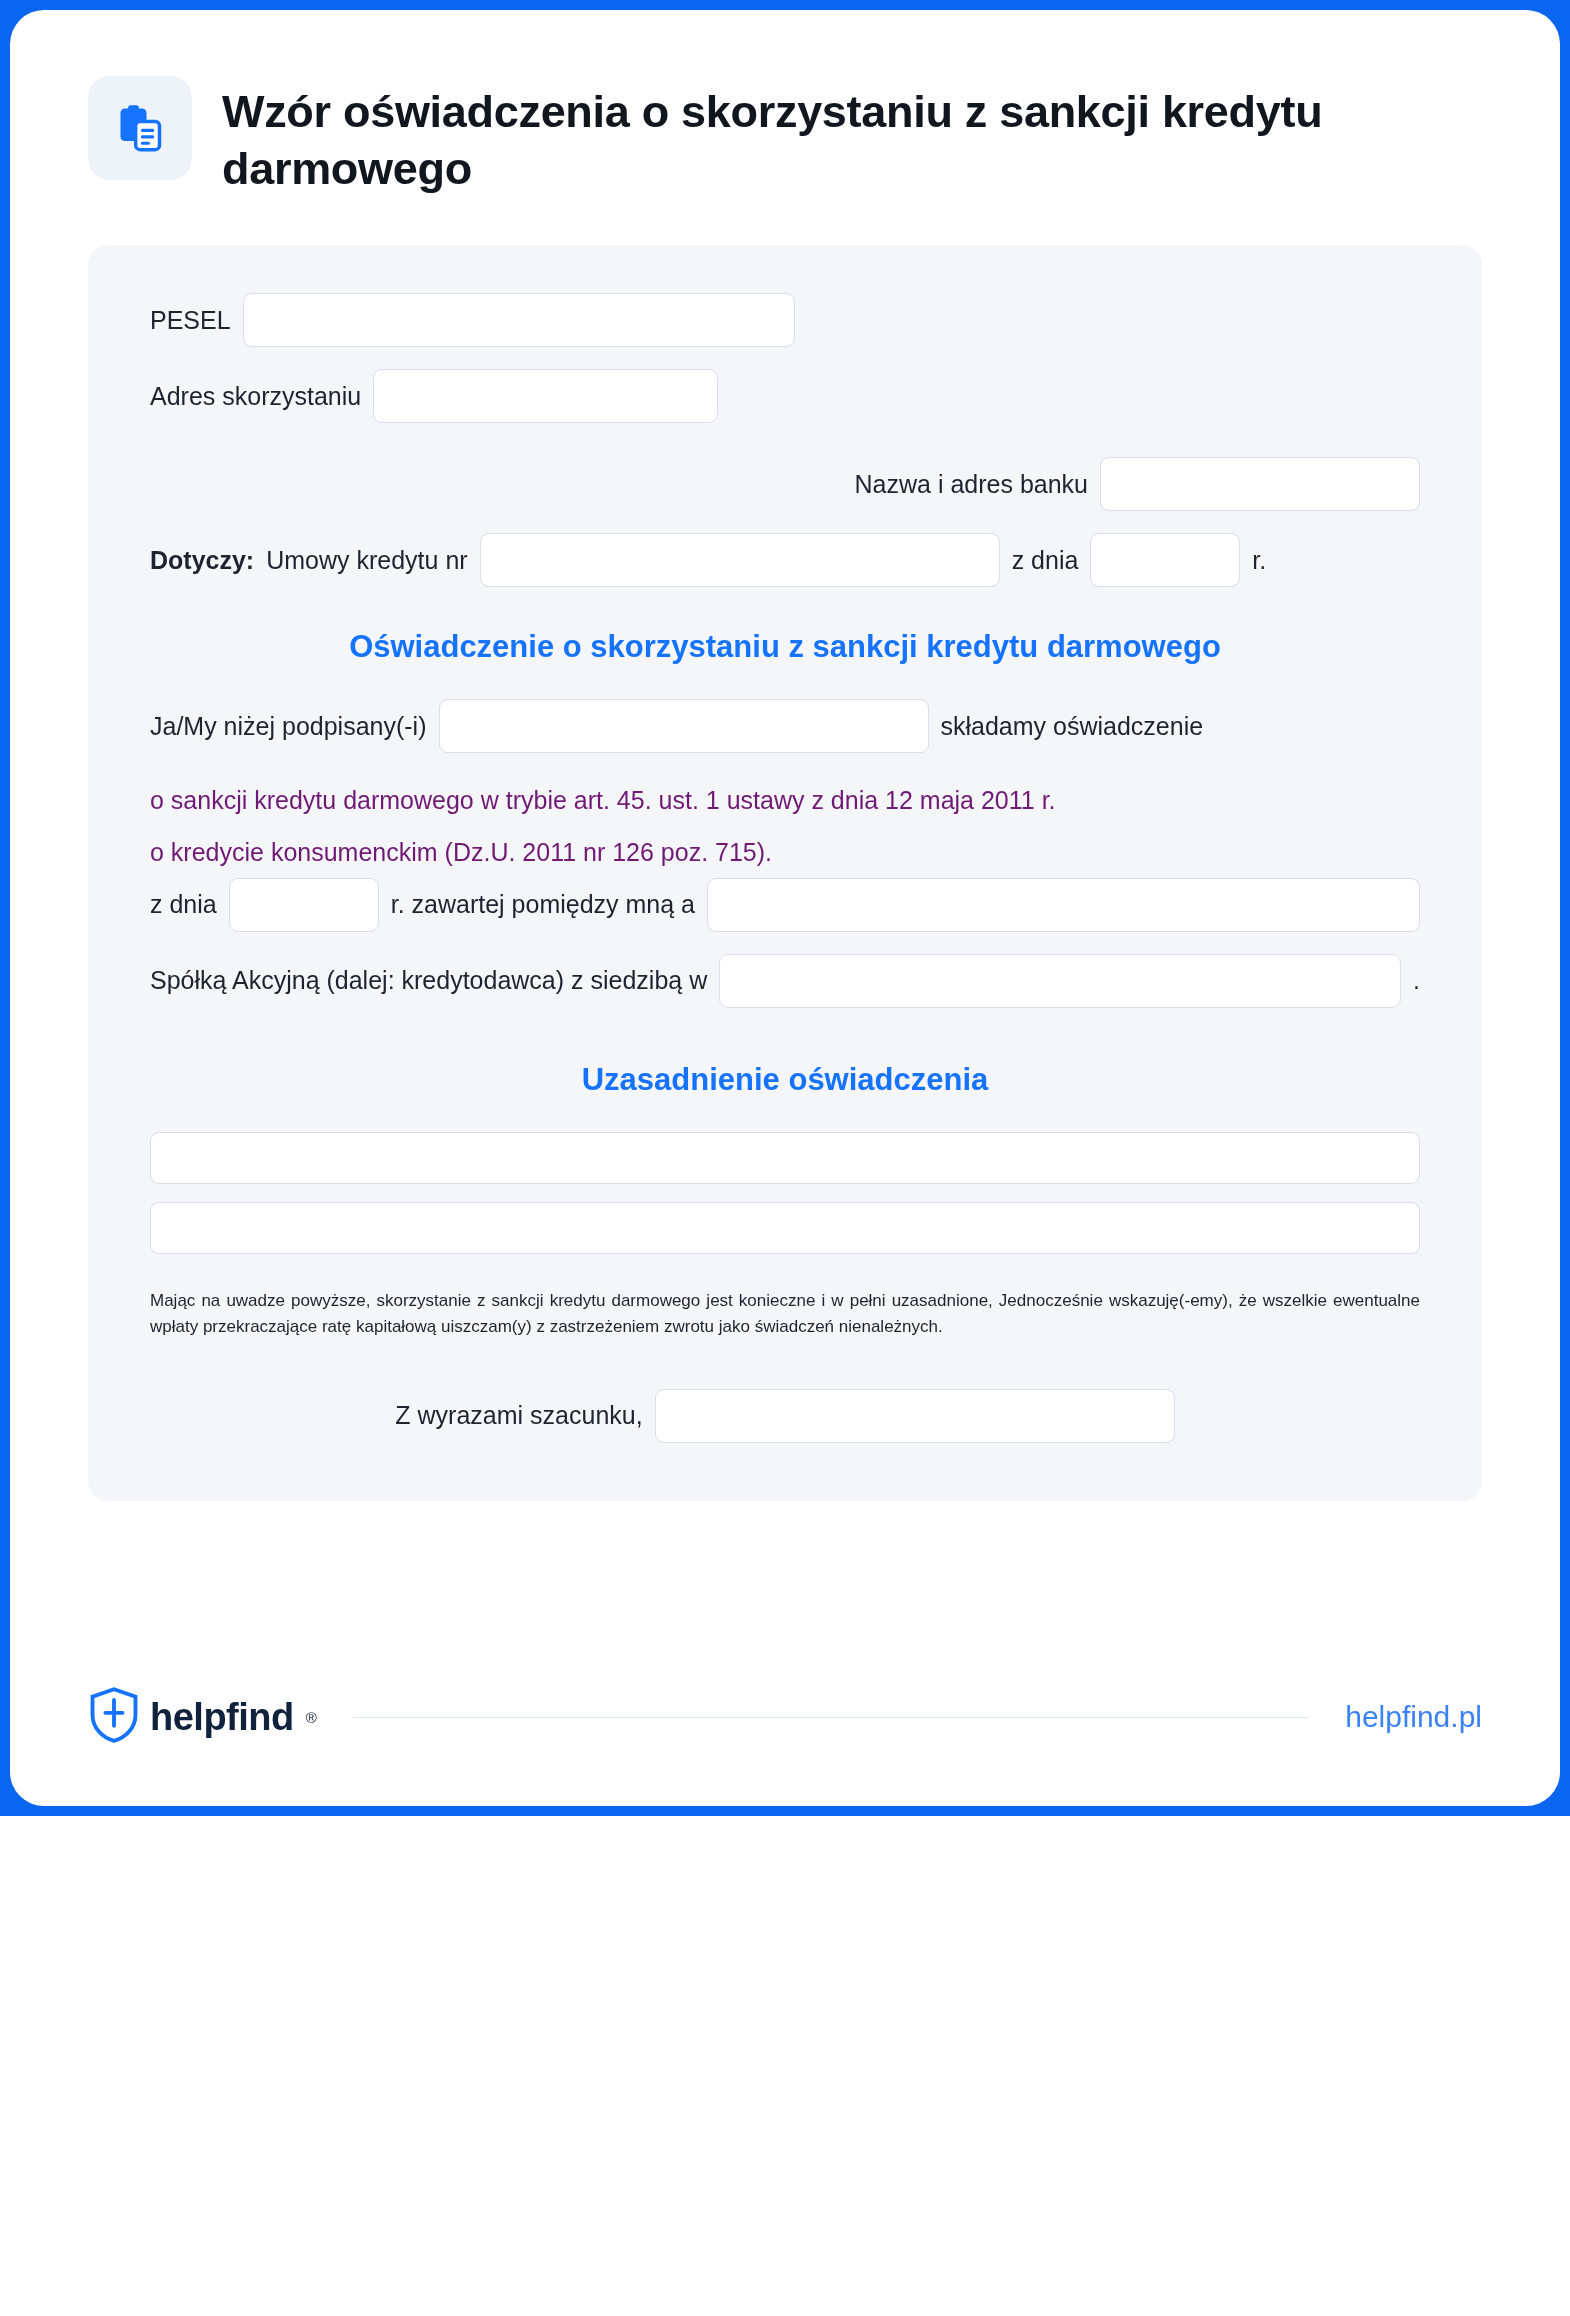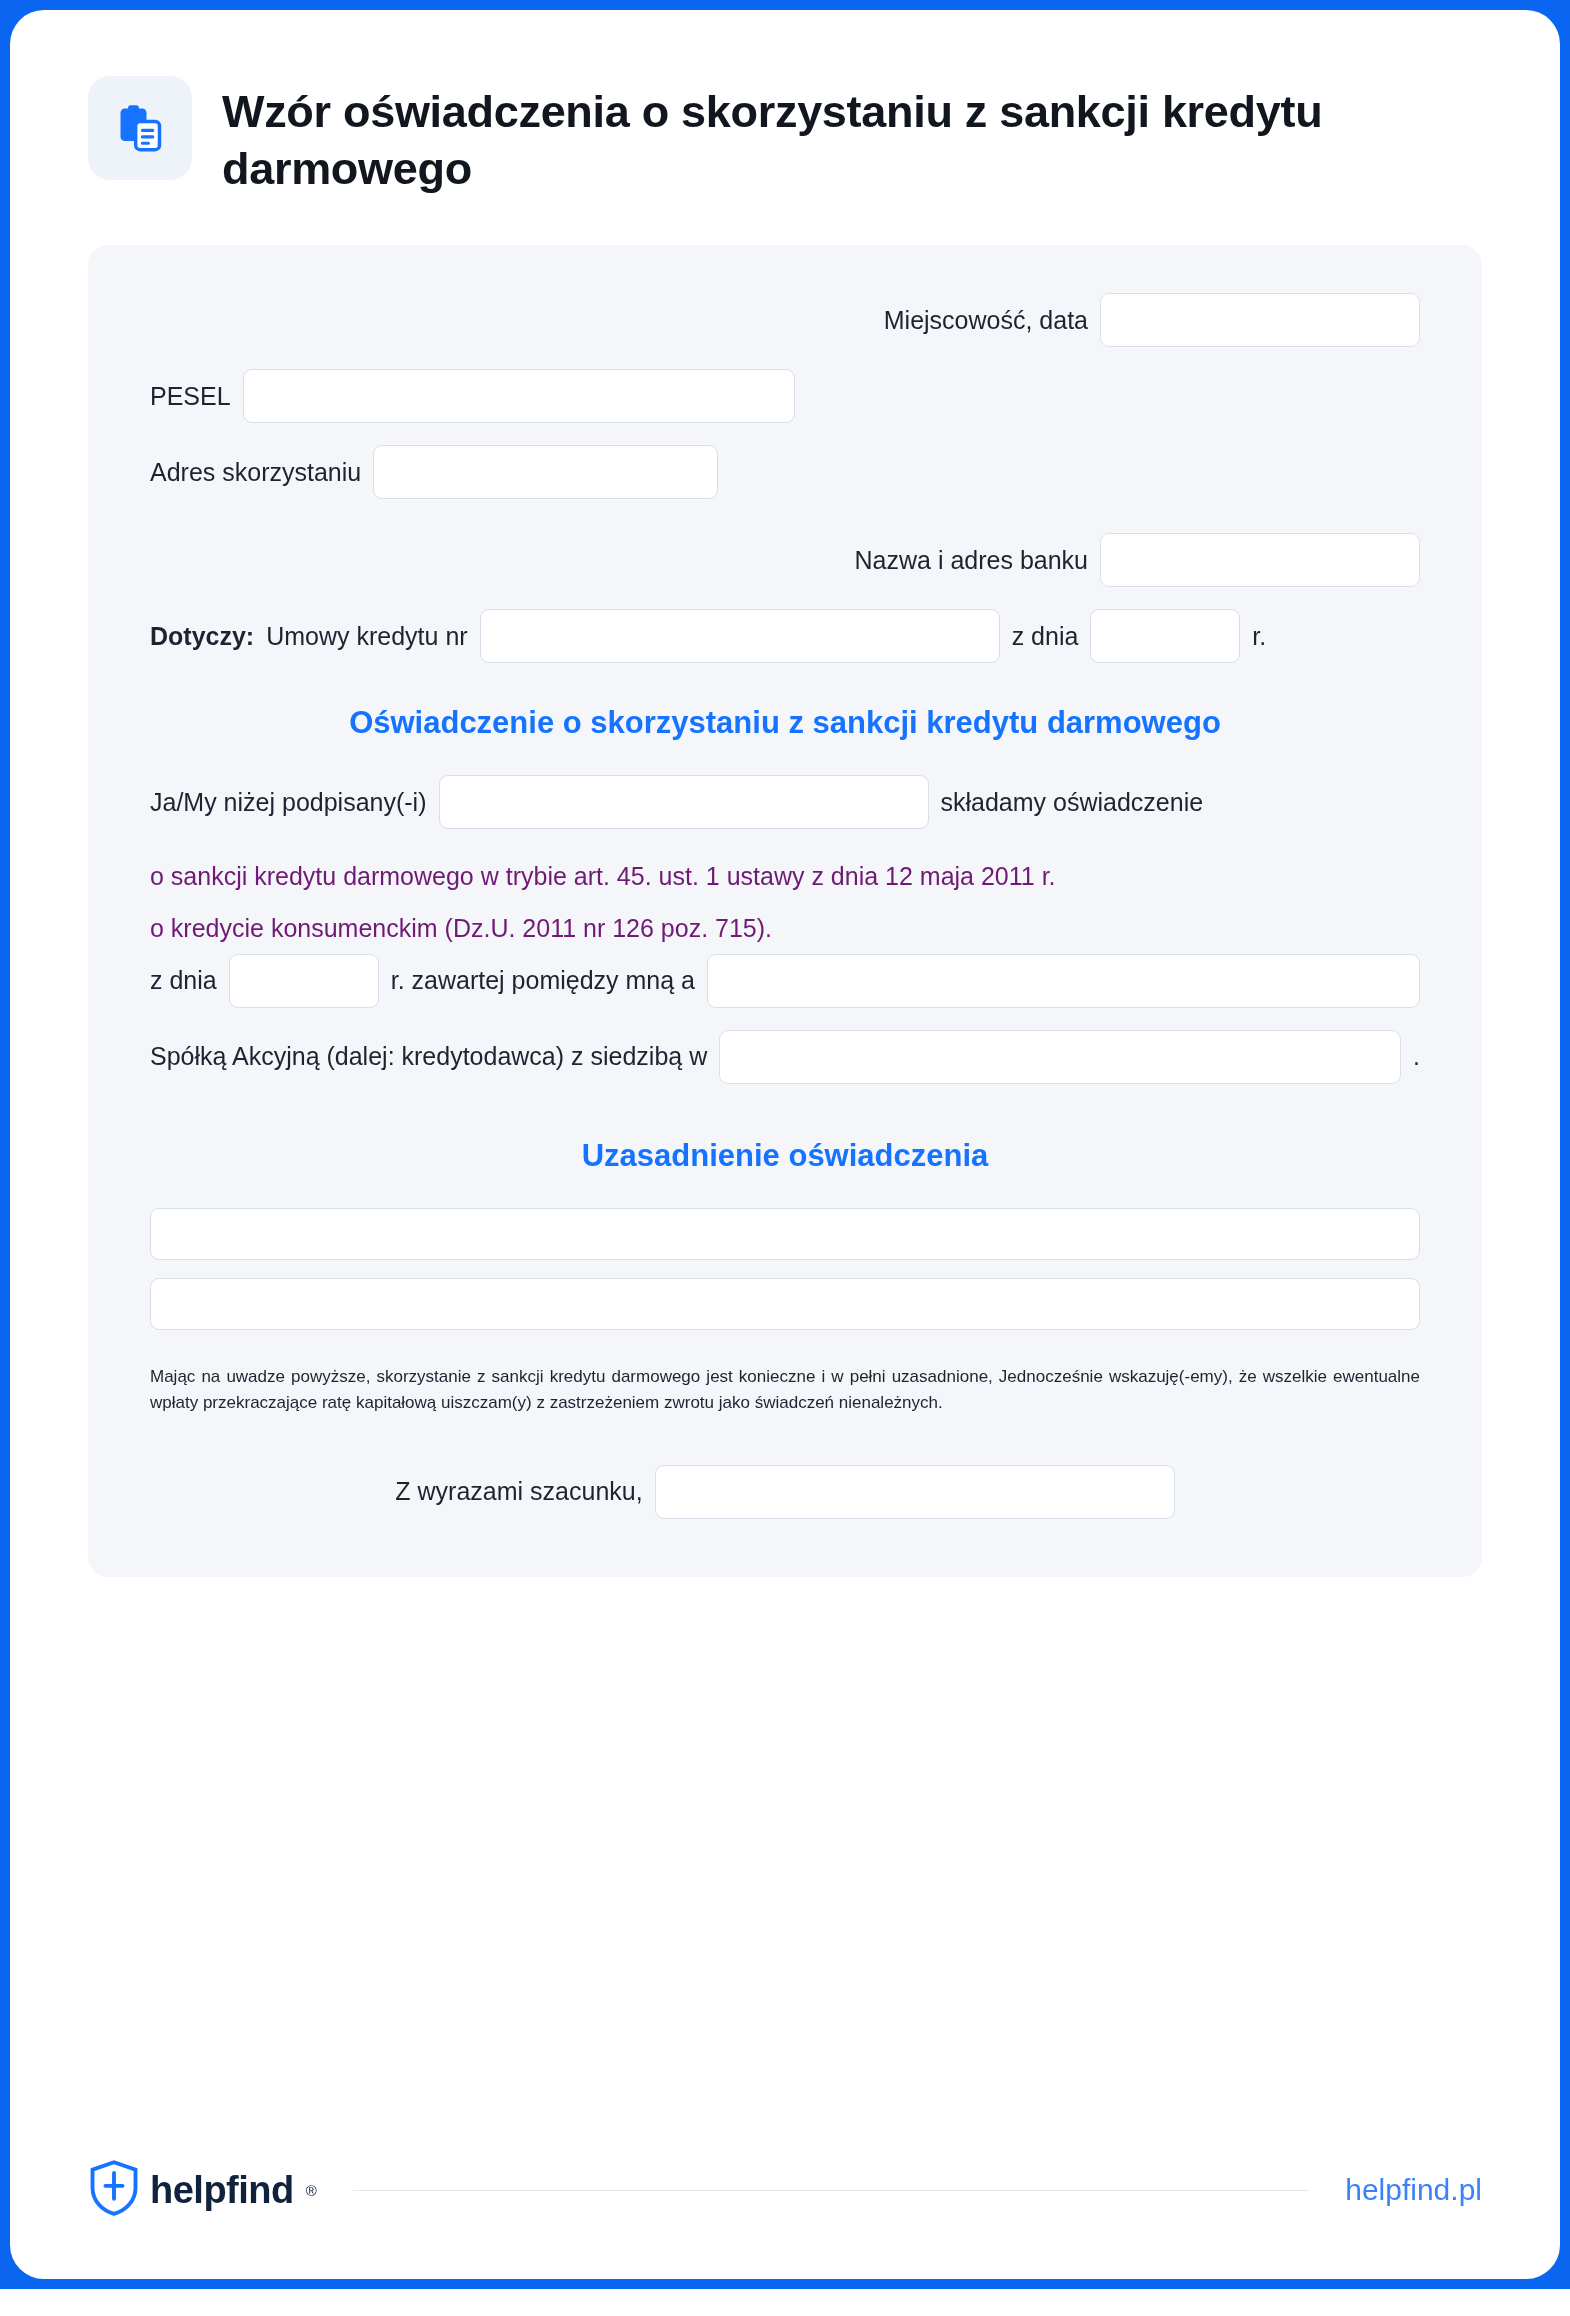--- a/index.html
+++ b/index.html
@@ -10,21 +10,21 @@
     font-family: "Liberation Sans", sans-serif;
   }
   body {
     width: 1570px;
     height: 2316px;
     overflow: hidden;
   }
   .page-frame {
     position: relative;
     width: 1570px;
-    height: 2289px;
+    height: 1816px;
     background: #0d6efd;
     background: #0a66f0;
     padding: 10px;
   }
   .page-inner {
     width: 100%;
     height: 100%;
     background: #ffffff;
     border-radius: 34px;
     padding: 52px 78px 0 78px;
@@ -181,25 +181,20 @@
           <rect x="12.4" y="12.4" width="6.2" height="1.4" rx="0.7" fill="#1573ff"></rect>
           <rect x="12.4" y="15.4" width="6.2" height="1.4" rx="0.7" fill="#1573ff"></rect>
           <rect x="12.4" y="18.3" width="4.2" height="1.4" rx="0.7" fill="#1573ff"></rect>
         </svg>
       </div>
       <div class="doc-title">Wzór oświadczenia o skorzystaniu z sankcji kredytu darmowego</div>
     </div>
 
     <div class="form-card">
 
-      <div class="row right">
-        <span class="lbl">Miejscowość, data</span>
-        <span class="spacer-sm"></span>
-        <span class="blank w-bank"></span>
-      </div>
 
 
       <div class="row">
         <span class="lbl">PESEL</span>
         <span class="spacer-sm"></span>
         <span class="blank w-xl" style="width:552px"></span>
       </div>
 
       <div class="row mb-lg">
         <span class="lbl">Adres skorzystaniu</span>

